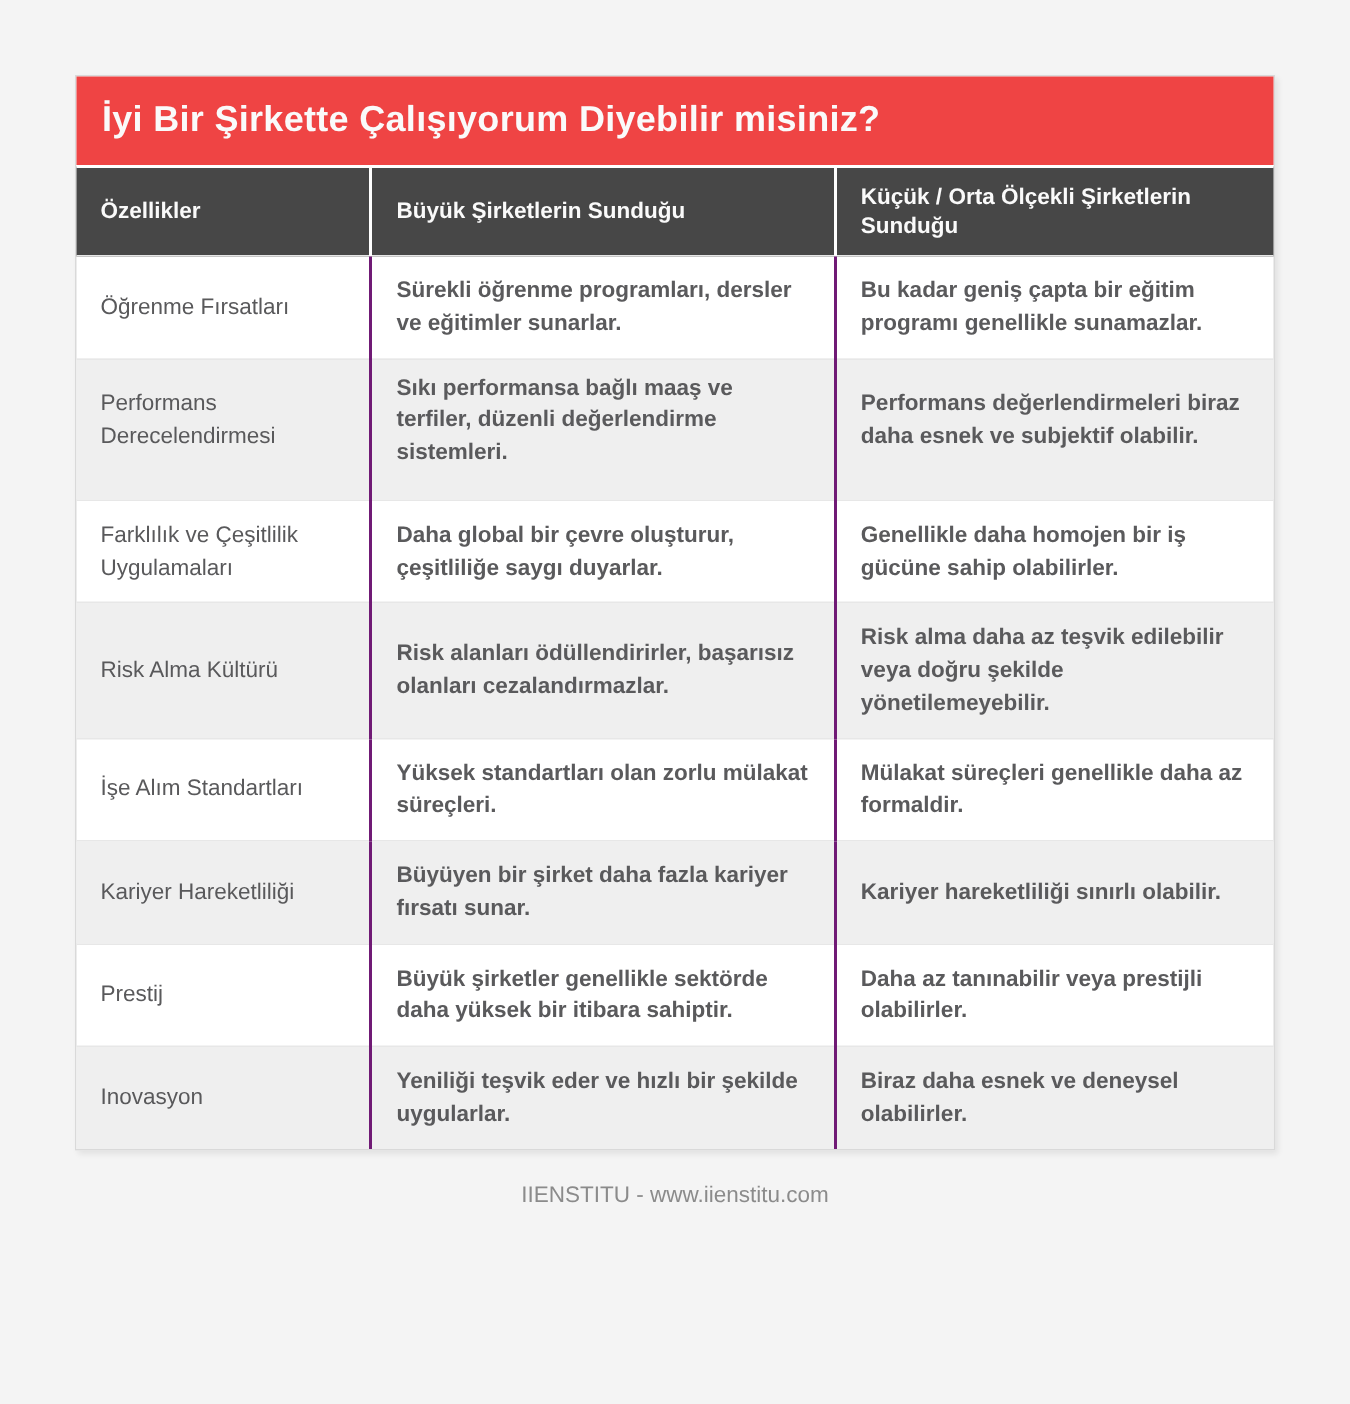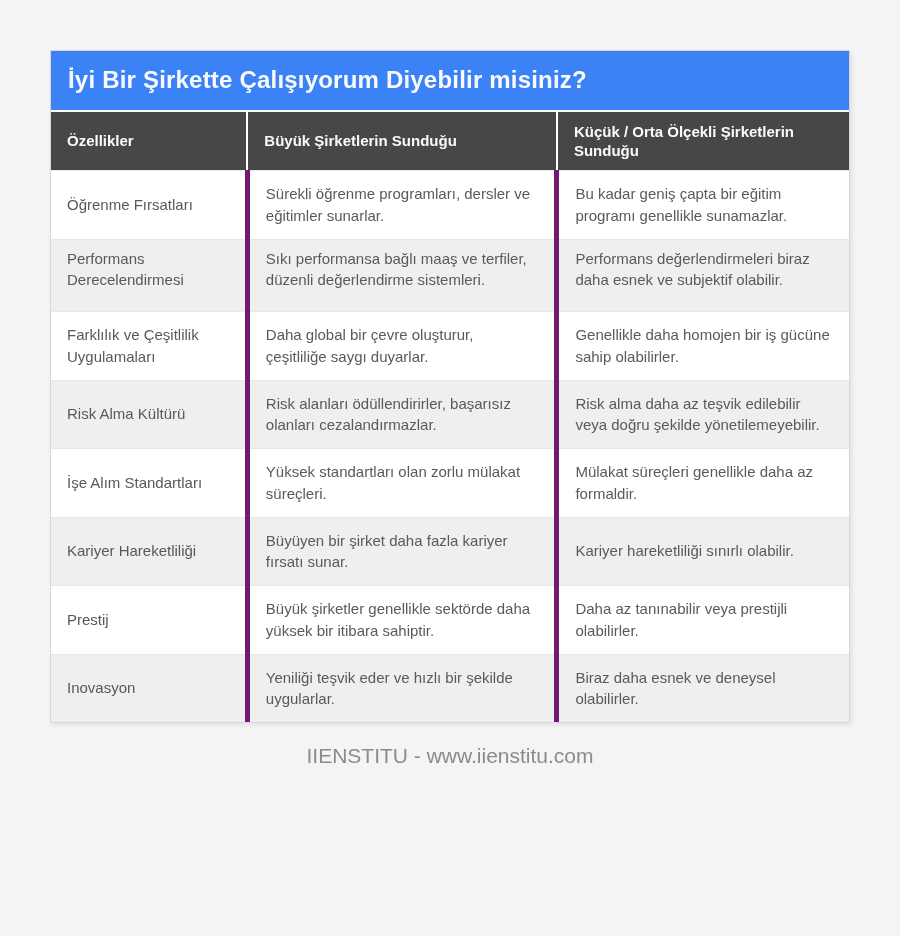--- a/index.html
+++ b/index.html
@@ -15,21 +15,21 @@
     overflow: hidden;
   }
   .card {
     width: 798px;
     margin: 50px auto 0 auto;
     background: #ffffff;
     border: 1px solid #d9d9d9;
     box-shadow: 2px 2px 4px rgba(0,0,0,0.08);
   }
   .card-title {
-    background: #3b82f6;
+    background: #ef4444;
     color: #fafafa;
     font-size: 24px;
     font-weight: bold;
     padding: 15px 17px 16px 17px;
     letter-spacing: 0.2px;
   }
   table.cmp {
     width: 100%;
     border-collapse: collapse;
     table-layout: fixed;
@@ -55,36 +55,37 @@
   tbody td {
     font-size: 15px;
     color: #5a5a5c;
     line-height: 1.45;
     padding: 12px 16px;
     vertical-align: middle;
     border-top: 1px solid #e7e7e7;
     word-wrap: break-word;
   }
   tbody td + td {
-    border-left: 5px solid #701a75;
+    border-left: 2px solid #701a75;
+    font-weight: bold;
   }
   tbody tr:nth-child(even) {
     background: #efefef;
   }
   tbody td.feature {
     color: #59595b;
   }
   tbody tr.tall td {
     padding-top: 8px;
     padding-bottom: 20px;
   }
   .footer {
     text-align: center;
     color: #8b8b8b;
-    font-size: 21px;
+    font-size: 15px;
     margin-top: 21px;
   }
 </style>
 </head>
 <body>
 
 <div class="page">
   <div class="card">
     <div class="card-title">İyi Bir Şirkette Çalışıyorum Diyebilir misiniz?</div>
     <table class="cmp">

